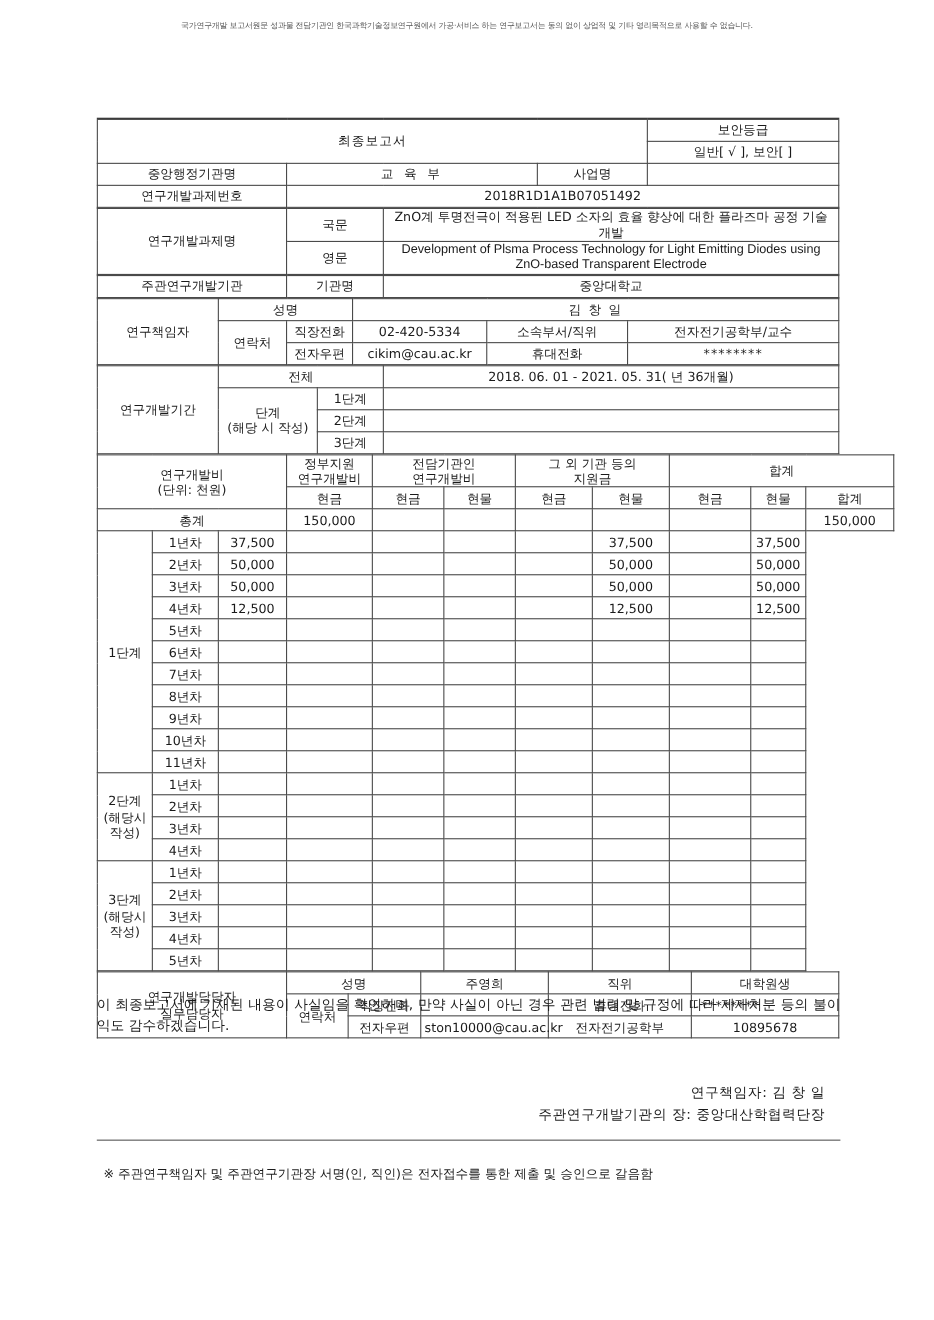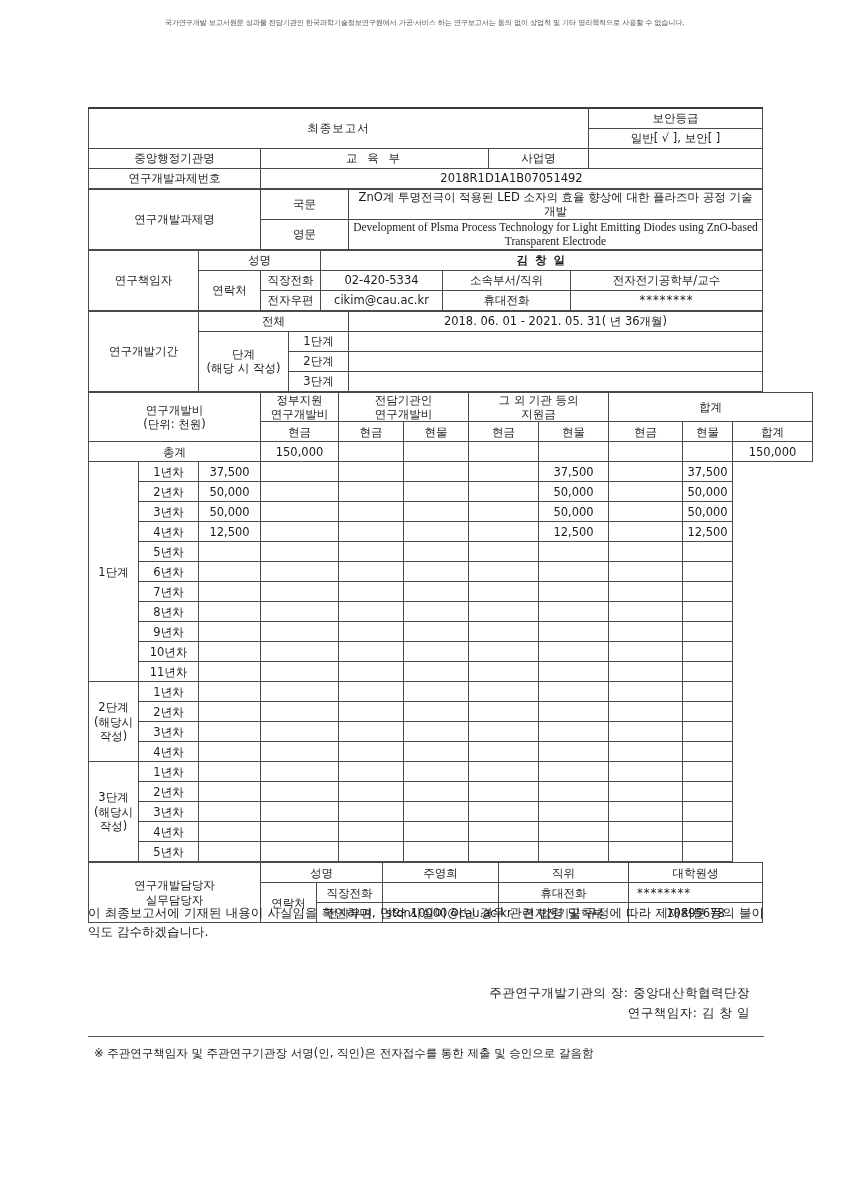--- a/index.html
+++ b/index.html
@@ -65,25 +65,24 @@
     font-size: 21px;
     font-weight: normal;
     letter-spacing: 1px;
     height: 42px;
   }
   .sp {
     letter-spacing: 3px;
   }
   .sp2 {
     letter-spacing: 1.5px;
-    font-weight: bold;
   }
   .num { font-size: 12px; }
   .tiny { font-size: 8.5px; }
-  .eng { font-family: Liberation Serif, serif; font-size: 11.5px; }
+  .eng { font-family: Liberation Sans, sans-serif; font-size: 11.5px; }
   .stars { letter-spacing: 1px; font-size: 10px; }
   .two-line { height: 37px; }
   .ttl-txt { line-height: 1.35; font-size: 12px; padding: 2px 6px; }
   .declaration {
     position: absolute;
     left: 88px;
     top: 903px;
     width: 676px;
     font-size: 12.5px;
     line-height: 1.55;
@@ -113,21 +112,21 @@
     box-sizing: border-box;
   }
   .sig .ln { display: block; letter-spacing: 0.5px; }
   .footnote {
     position: absolute;
     left: 88px;
     top: 1036px;
     width: 676px;
     font-size: 11.5px;
     border-top: 1px solid #555;
-    padding-top: 9px;
+    padding-top: 23px;
     padding-left: 6px;
     box-sizing: border-box;
   }
 </style>
 </head>
 <body>
 
 <div class="page">
 
   <div class="notice">국가연구개발 보고서원문 성과물 전담기관인 한국과학기술정보연구원에서 가공·서비스 하는 연구보고서는 동의 없이 상업적 및 기타 영리목적으로 사용할 수 없습니다.</div>
@@ -175,20 +174,34 @@
           <td class="hd two-line">국문</td>
           <td class="ttl-txt two-line">ZnO계 투명전극이 적용된 LED 소자의 효율 향상에 대한 플라즈마 공정 기술 개발</td>
         </tr>
         <tr>
           <td class="hd two-line">영문</td>
           <td class="ttl-txt eng two-line">Development of Plsma Process Technology for Light Emitting Diodes using ZnO-based Transparent Electrode</td>
         </tr>
       </tbody>
     </table>
 
+    <table class="frm">
+      <colgroup>
+        <col style="width:172px">
+          <col style="width:88px">
+          <col style="width:414px">
+      </colgroup>
+      <tbody>
+        <tr>
+          <td class="hd">주관연구개발기관</td>
+          <td class="hd">기관명</td>
+          <td>중앙대학교</td>
+        </tr>
+      </tbody>
+    </table>
 
     <table class="frm">
       <colgroup>
         <col style="width:110px">
           <col style="width:62px">
           <col style="width:60px">
         <col style="width:122px">
           <col style="width:128px">
           <col style="width:192px">
       </colgroup>
@@ -578,19 +591,19 @@
         </tr>
       </tbody>
     </table>
 
   </div>
 
   <div class="declaration">이 최종보고서에 기재된 내용이 사실임을 확인하며, 만약 사실이 아닌 경우 관련 법령 및 규정에 따라 제재처분 등의 불이익도 감수하겠습니다.</div>
 
 
   <div class="sig">
+    <span class="ln">연구책임자:  김 창 일</span>
     <span class="ln">주관연구개발기관의 장: 중앙대산학협력단장</span>
-    <span class="ln">연구책임자:  김 창 일</span>
   </div>
 
   <div class="footnote">※ 주관연구책임자 및 주관연구기관장 서명(인, 직인)은 전자접수를 통한 제출 및 승인으로 갈음함</div>
 
 </div>
 
 </body></html>

